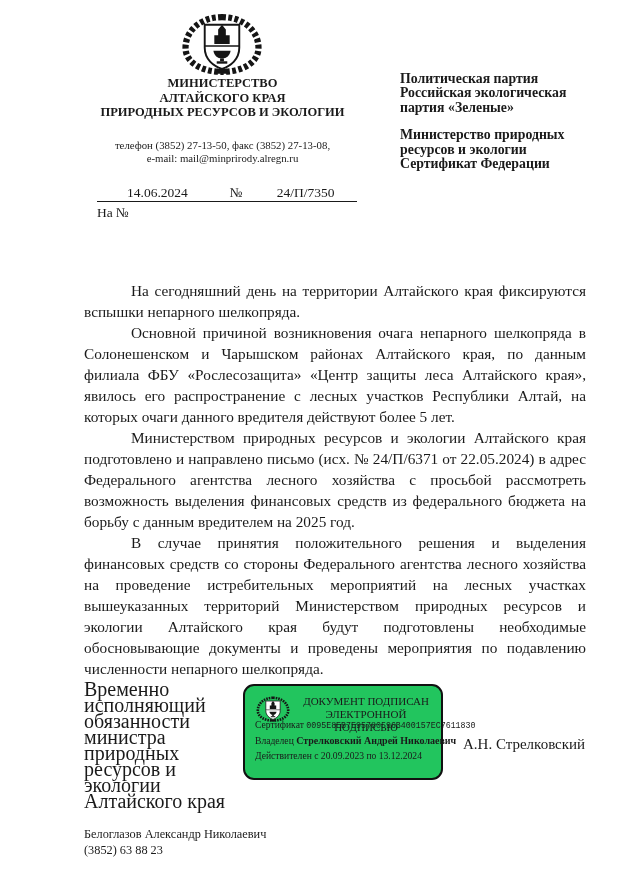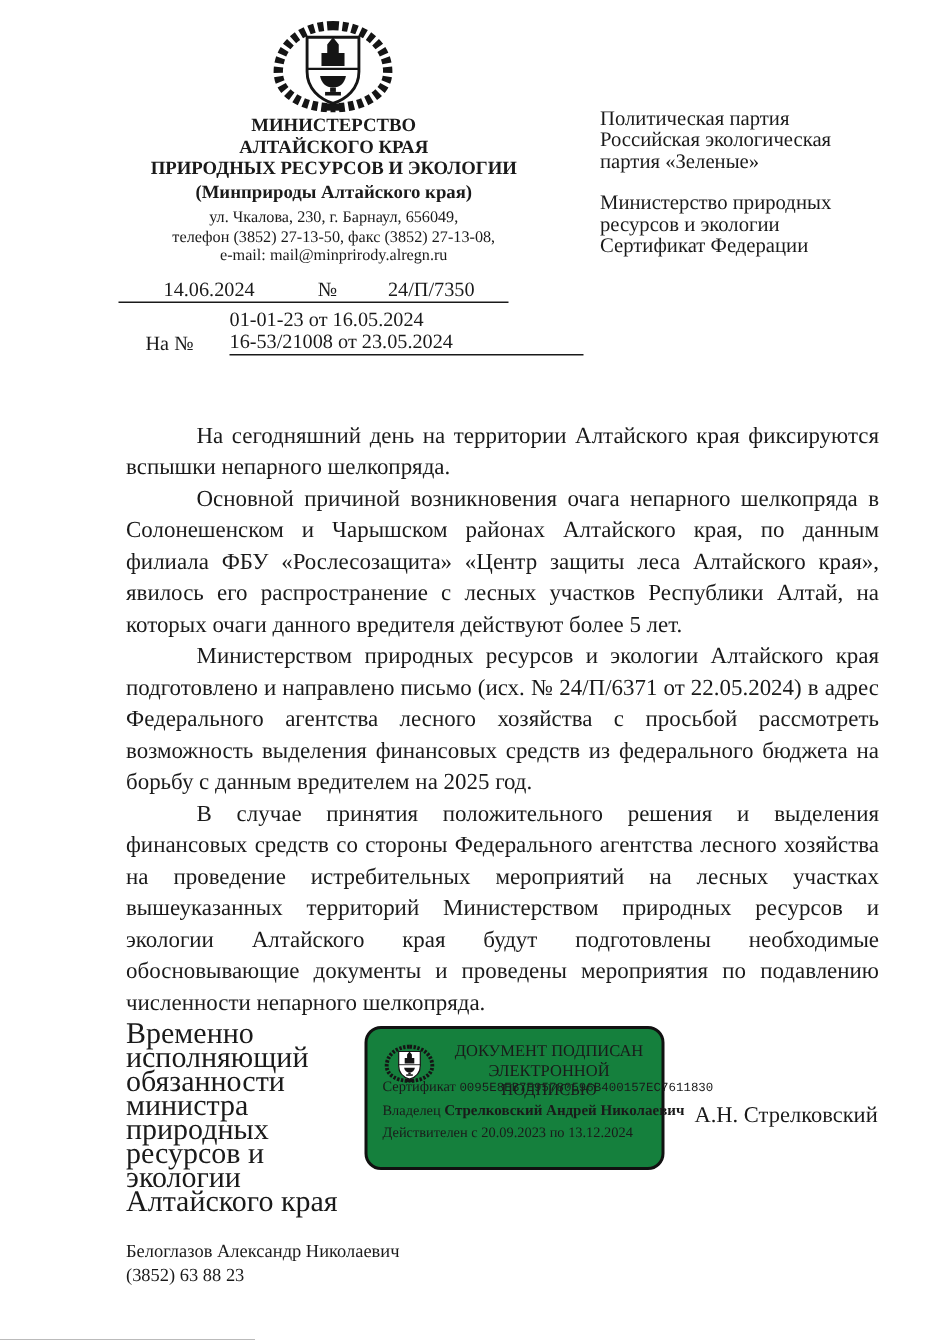--- a/index.html
+++ b/index.html
@@ -21,21 +21,21 @@
   .org-short{
     position:absolute;left:85px;top:121px;width:275px;
     text-align:center;font-weight:bold;font-size:12.5px;line-height:14px;
   }
   .org-address{
     position:absolute;left:85px;top:139px;width:275px;
     text-align:center;font-size:10.8px;line-height:12.6px;
   }
   
   .ref-line1{
-    position:absolute;left:79px;top:184px;width:260px;
+    position:absolute;left:97px;top:184px;width:260px;
     border-bottom:1px solid #1a1a1a;
     display:flex;align-items:flex-start;
     font-size:13.5px;line-height:17px;
   }
   .ref-line1 .date{margin-left:30px;}
   .ref-line1 .no{margin-left:42px;}
   .ref-line1 .num{margin-left:34px;}
   .ref-line2{
     position:absolute;left:97px;top:206px;
     display:flex;align-items:flex-end;
@@ -45,40 +45,40 @@
   .ref-refs{
     margin-left:24px;width:236px;
     border-bottom:1px solid #1a1a1a;
     padding-bottom:1px;
   }
   
   .recipients{
     position:absolute;left:400px;top:72px;width:182px;
     font-size:13.8px;line-height:14.4px;
   }
-  .recipients p{margin:0 0 13px 0;}
+  .recipients p{margin:0 0 13px 0;font-weight:bold;}
   
   .body-text{
     position:absolute;left:84px;top:280px;width:502px;
     font-size:15.3px;line-height:21px;text-align:justify;
   }
   .body-text p{margin:0;text-indent:47px;}
   
   .sig-position{
     position:absolute;left:84px;top:681px;width:164px;
     font-size:20px;line-height:16px;
   }
   .sig-name{
     position:absolute;left:463px;top:736px;
     font-size:15px;
   }
   
   .stamp{
     position:absolute;left:243px;top:684px;width:196px;height:92px;
-    border:2px solid #111;border-radius:11px;background:#15803d;
+    border:2px solid #111;border-radius:11px;background:#22c55e;
   }
   .stamp-emblem{position:absolute;left:8px;top:5px;width:40px;height:36px;}
   .stamp-title{
     position:absolute;left:52px;top:9px;width:138px;
     text-align:center;font-size:11px;line-height:13px;
   }
   .stamp-row{position:absolute;left:10px;font-size:9.6px;white-space:nowrap;}
   .stamp-row.cert{top:33px;}
   .stamp-row.owner{top:49px;}
   .stamp-row.valid{top:64px;}
@@ -105,40 +105,34 @@
     <path d="M41,39 h18 c-1,5 -4,8 -9,8 c-5,0 -8,-3 -9,-8 z" fill="#151515"></path>
     <rect x="48" y="47" width="4" height="3" fill="#151515"></rect>
     <rect x="44.5" y="50" width="11" height="2.5" fill="#151515"></rect>
   </svg>
 
   <div class="org-name">
     <div>МИНИСТЕРСТВО</div>
     <div>АЛТАЙСКОГО КРАЯ</div>
     <div>ПРИРОДНЫХ РЕСУРСОВ И ЭКОЛОГИИ</div>
   </div>
-  <div class="org-short">(Минприроды Алтайского края)</div>
 
   <div class="org-address">
-    <div>ул. Чкалова, 230, г. Барнаул, 656049,</div>
     <div>телефон (3852) 27-13-50, факс (3852) 27-13-08,</div>
     <div>e-mail: mail@minprirody.alregn.ru</div>
   </div>
 
   <div class="ref-line1">
     <span class="date">14.06.2024</span>
     <span class="no">№</span>
     <span class="num">24/П/7350</span>
   </div>
 
   <div class="ref-line2">
     <span class="label">На №</span>
-    <span class="ref-refs">
-      <div>01-01-23 от 16.05.2024</div>
-      <div>16-53/21008 от 23.05.2024</div>
-    </span>
   </div>
 
   <div class="recipients">
     <p>Политическая партия Российская экологическая партия «Зеленые»</p>
     <p>Министерство природных ресурсов и экологии Сертификат Федерации</p>
   </div>
 
   <div class="body-text">
     <p>На сегодняшний день на территории Алтайского края фиксируются вспышки непарного шелкопряда.</p>
     <p>Основной причиной возникновения очага непарного шелкопряда в Солонешенском и Чарышском районах Алтайского края, по данным филиала ФБУ «Рослесозащита» «Центр защиты леса Алтайского края», явилось его распространение с лесных участков Республики Алтай, на которых очаги данного вредителя действуют более 5 лет.</p>

